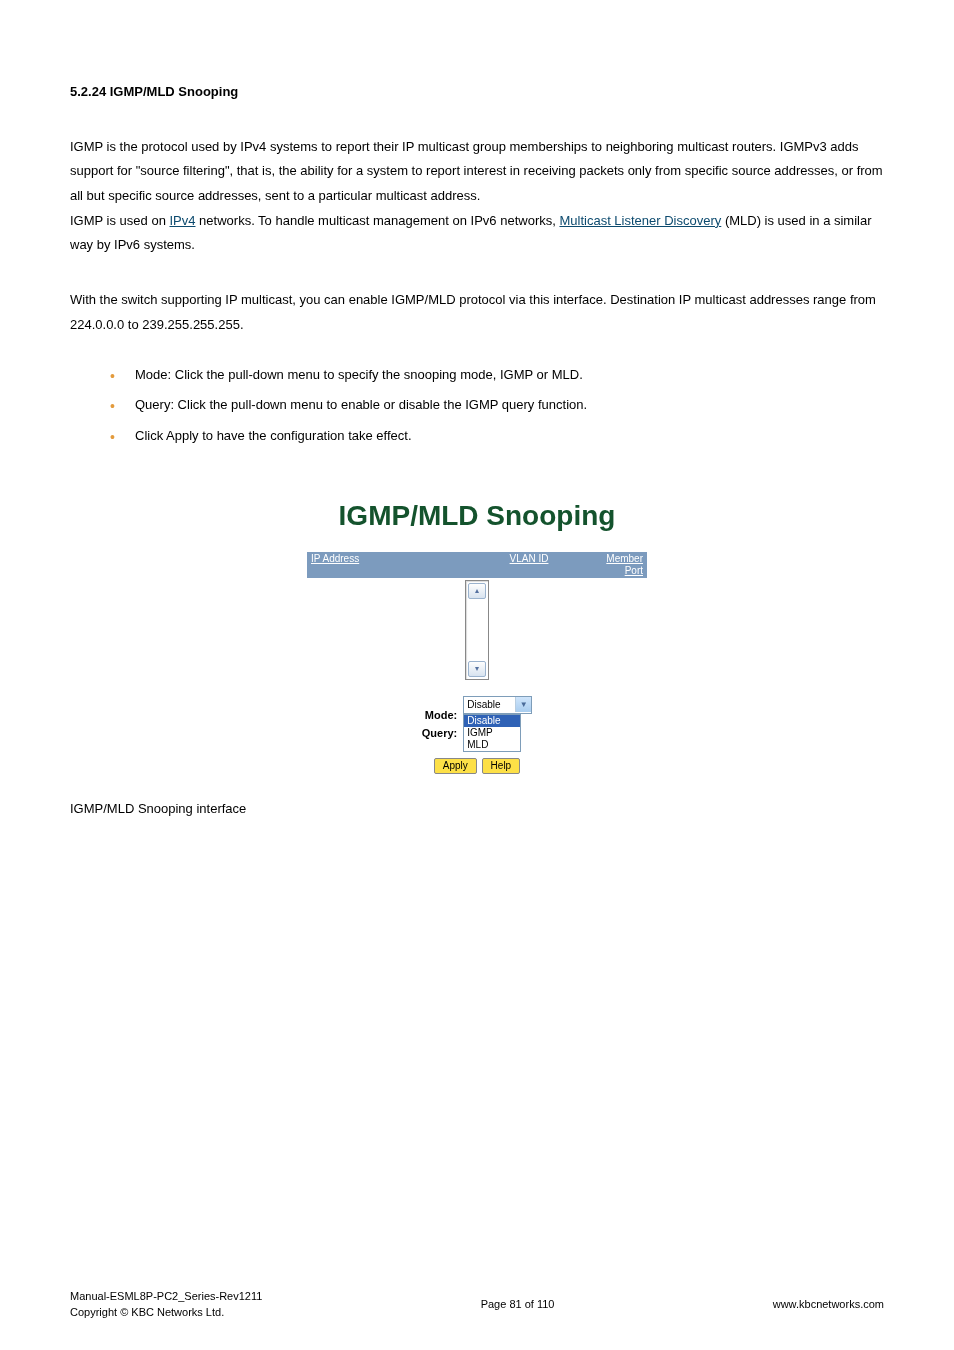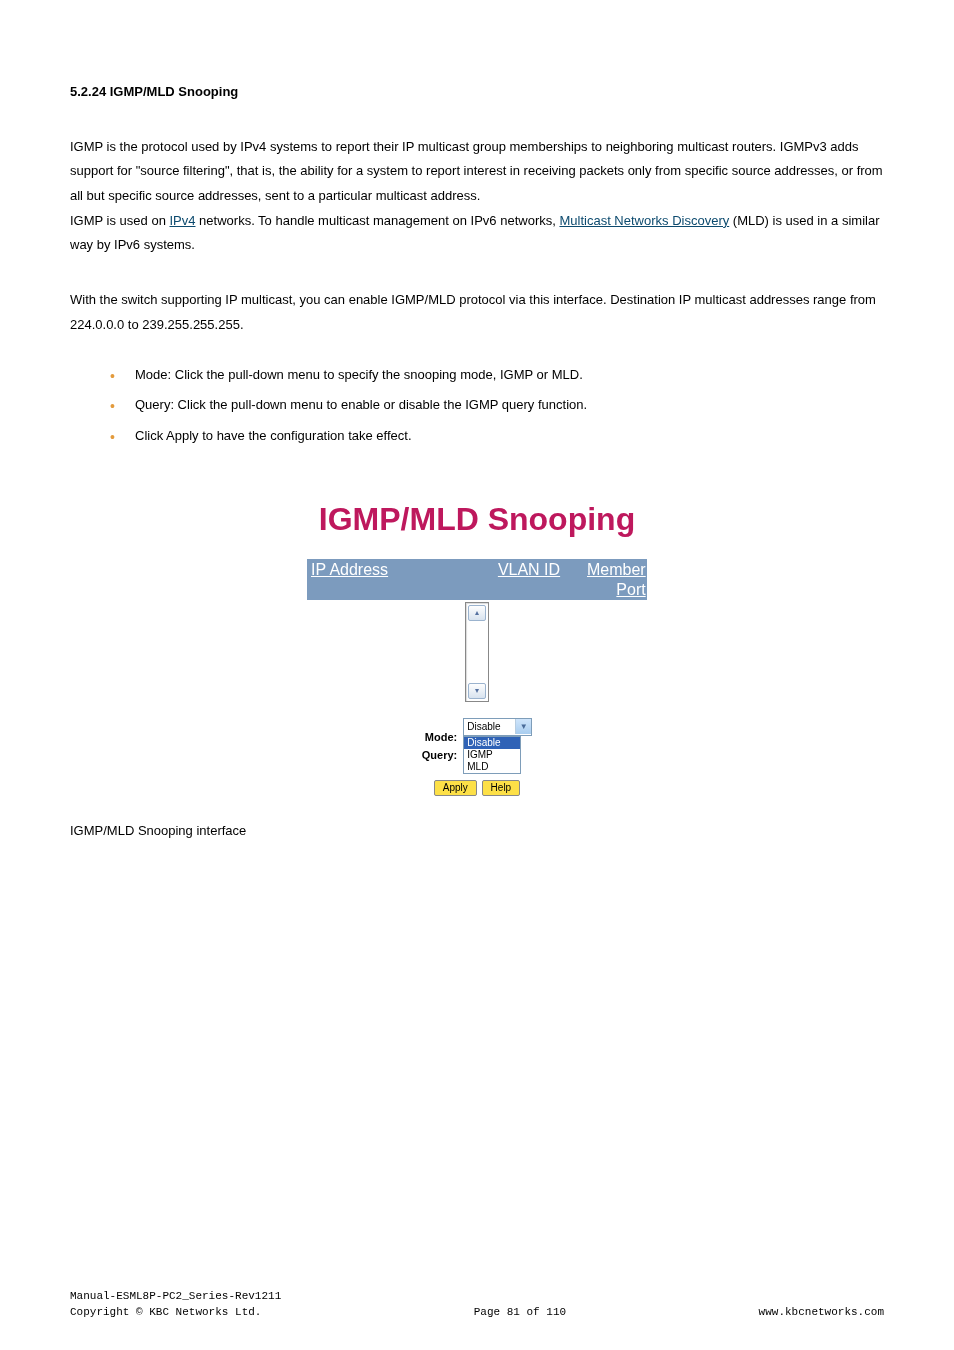--- a/index.html
+++ b/index.html
@@ -49,36 +49,36 @@
     left: 0;
     color: #E39B3D;
     font-size: 14px;
   }
   .figure-wrap {
     text-align: center;
     margin-top: 40px;
   }
   .figure-title {
     font-family: Arial, Helvetica, sans-serif;
-    font-size: 32px;
+    font-size: 28px;
     font-weight: bold;
-    color: #be185d;
+    color: #14532d;
     margin-bottom: 10px;
   }
   .figure-inner {
     display: inline-block;
     text-align: left;
     font-family: Tahoma, Arial, sans-serif;
     font-size: 10px;
     line-height: 1.2;
   }
   .table-header {
     background: #7C9BBE;
     color: #fff;
-    font-size: 16px;
+    font-size: 10px;
     display: flex;
     width: 340px;
   }
   .th {
     padding: 1px 4px;
     text-decoration: underline;
   }
   .th-ip { flex: 0 0 160px; text-align: left; }
   .th-vlan { flex: 0 0 100px; text-align: center; }
   .th-port { flex: 1 1 auto; text-align: right; }
@@ -184,36 +184,35 @@
     margin-top: 20px;
   }
   .footer {
     position: absolute;
     bottom: 30px;
     left: 70px;
     right: 70px;
     font-size: 11px;
     display: flex;
     justify-content: space-between;
-    align-items: flex-end;
+    align-items: center;
     line-height: 1.4;
-    font-family: Liberation Mono, monospace;
   }
   .footer .center { text-align: center; flex:1; }
   .footer .left { text-align: left; }
   .footer .right { text-align: right; }
 </style>
 </head>
 <body>
 
 <div class="section-heading">5.2.24 IGMP/MLD Snooping</div>
 
 <p class="para1">IGMP is the protocol used by IPv4 systems to report their IP multicast group memberships to neighboring multicast routers. IGMPv3 adds support for "source filtering", that is, the ability for a system to report interest in receiving packets only from specific source addresses, or from all but specific source addresses, sent to a particular multicast address.</p>
 <p>
-  <span>IGMP is used on </span><a href="#">IPv4</a><span> networks. To handle multicast management on IPv6 networks, </span><a href="#">Multicast Networks Discovery</a><span> (MLD) is used in a similar way by IPv6 systems.</span>
+  <span>IGMP is used on </span><a href="#">IPv4</a><span> networks. To handle multicast management on IPv6 networks, </span><a href="#">Multicast Listener Discovery</a><span> (MLD) is used in a similar way by IPv6 systems.</span>
 </p>
 
 <p class="para2">With the switch supporting IP multicast, you can enable IGMP/MLD protocol via this interface. Destination IP multicast addresses range from 224.0.0.0 to 239.255.255.255.</p>
 
 <ul>
   <li>Mode: Click the pull-down menu to specify the snooping mode, IGMP or MLD.</li>
   <li>Query: Click the pull-down menu to enable or disable the IGMP query function.</li>
   <li>Click Apply to have the configuration take effect.</li>
 </ul>
 

